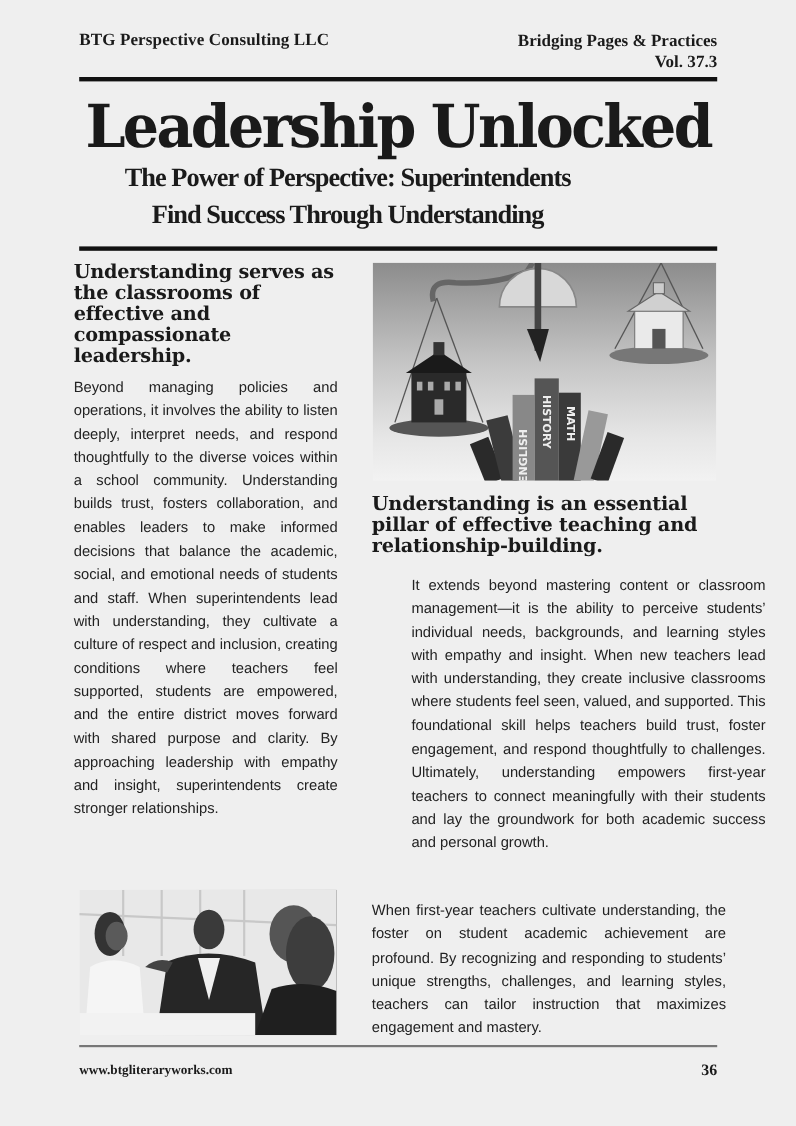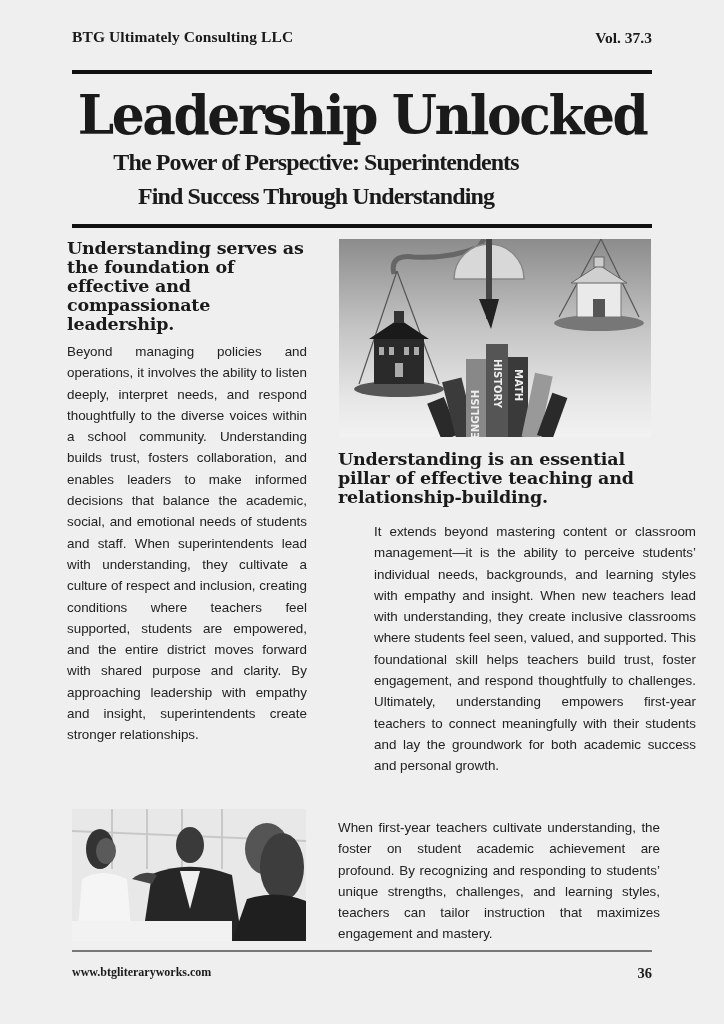--- a/index.html
+++ b/index.html
@@ -59,36 +59,37 @@
   .foot-left {
     left: 72px; top: 965px; font-family: "Liberation Serif", serif; font-weight: bold; font-size: 12px;
   }
   .foot-right {
     right: 72px; top: 965px; font-family: "Liberation Serif", serif; font-weight: bold; font-size: 14.5px;
   }
 </style>
 </head>
 <body>
 
-<div class="abs head-left">BTG Ultimately Consulting LLC</div>
+<div class="abs head-left">BTG Perspective Consulting LLC</div>
 <div class="abs head-right">
+  <div>Bridging Pages &amp; Practices</div>
   <div>Vol. 37.3</div>
 </div>
 
 <div class="abs rule top"></div>
 
 <div class="abs title">Leadership Unlocked</div>
 <div class="abs subtitle">
   <div>The Power of Perspective: Superintendents</div>
   <div>Find Success Through Understanding</div>
 </div>
 
 <div class="abs rule mid"></div>
 
-<div class="abs h2 left">Understanding serves as the foundation of effective and compassionate leadership.</div>
+<div class="abs h2 left">Understanding serves as the classrooms of effective and compassionate leadership.</div>
 <div class="abs body left">Beyond managing policies and operations, it involves the ability to listen deeply, interpret needs, and respond thoughtfully to the diverse voices within a school community. Understanding builds trust, fosters collaboration, and enables leaders to make informed decisions that balance the academic, social, and emotional needs of students and staff. When superintendents lead with understanding, they cultivate a culture of respect and inclusion, creating conditions where teachers feel supported, students are empowered, and the entire district moves forward with shared purpose and clarity. By approaching leadership with empathy and insight, superintendents create stronger relationships.</div>
 
 <div class="abs img2">
   <svg width="234" height="132" viewBox="0 0 234 132">
     <rect x="0" y="0" width="234" height="132" fill="#e8e8e8"></rect>
     <g stroke="#c8c8c8" stroke-width="2">
       <line x1="40" y1="0" x2="40" y2="60"></line>
         <line x1="75" y1="0" x2="75" y2="60"></line>
       <line x1="110" y1="0" x2="110" y2="60"></line>
         <line x1="150" y1="0" x2="150" y2="60"></line>

